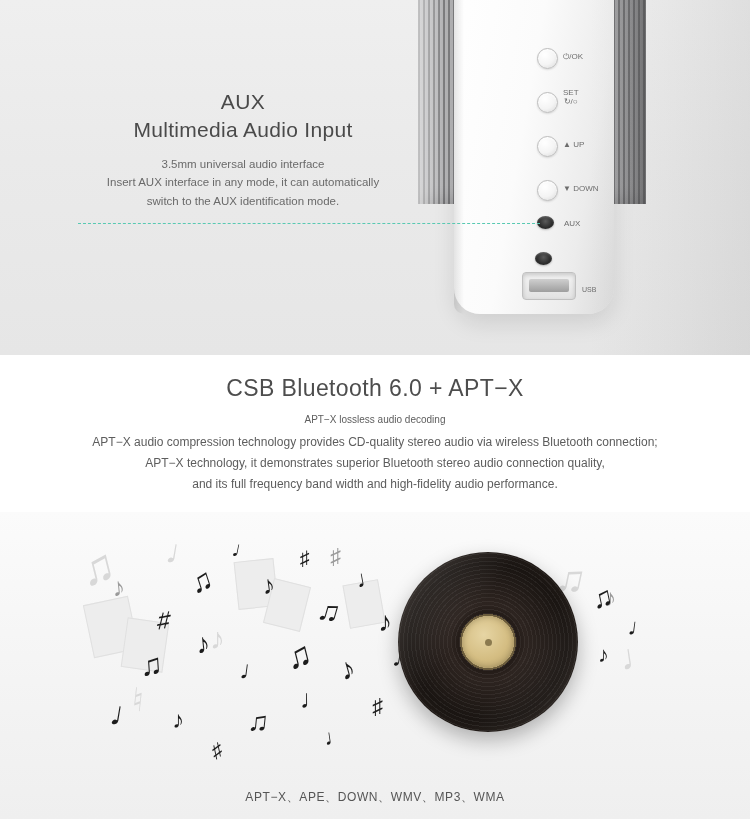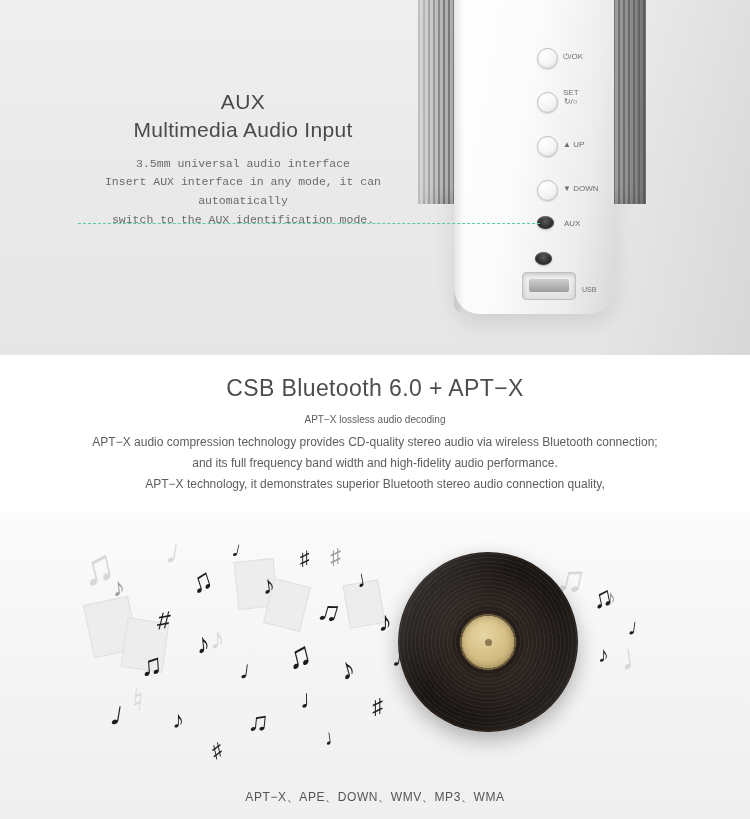--- a/index.html
+++ b/index.html
@@ -127,21 +127,21 @@
   
   .aux-block { position: absolute; left: 78px; top: 88px; width: 330px; }
   .aux-title1 {
     font-size: 21px; color: #4a4a4a; letter-spacing: 0.5px; line-height: 1.35;
   }
   .aux-title2 {
     font-size: 21px; color: #4a4a4a; letter-spacing: 0.3px; line-height: 1.35;
   }
   .aux-desc {
     margin-top: 10px;
-    font-size: 11.5px; color: #6a6a6a; line-height: 1.62; font-family: Liberation Mono, monospace;
+    font-size: 11.5px; color: #6a6a6a; line-height: 1.62;
   }
   .dashed-line {
     position: absolute;
     left: 78px; top: 223px;
     width: 462px; height: 0;
     border-top: 1px dashed #58c9b2;
   }
 
   
   .mid-section {
@@ -287,22 +287,22 @@
     </div>
 
     <div class="dashed-line"></div>
   </div>
 
   <div class="mid-section">
     <div class="csb-title">CSB Bluetooth 6.0 + APT−X</div>
     <div class="csb-sub">APT−X lossless audio decoding</div>
     <div class="csb-para">
       <div>APT−X audio compression technology provides CD-quality stereo audio via wireless Bluetooth connection;</div>
+      <div>APT−X technology, it demonstrates superior Bluetooth stereo audio connection quality,</div>
       <div>and its full frequency band width and high-fidelity audio performance.</div>
-      <div>APT−X technology, it demonstrates superior Bluetooth stereo audio connection quality,</div>
     </div>
   </div>
 
   <div class="art-section">
 
     <div class="sheet" style="left:88px; top:88px; width:44px; height:52px; transform:rotate(-12deg);"></div>
     <div class="sheet" style="left:124px; top:108px; width:40px; height:48px; transform:rotate(8deg);"></div>
     <div class="sheet" style="left:236px; top:48px; width:38px; height:46px; transform:rotate(-6deg);"></div>
     <div class="sheet" style="left:268px; top:70px; width:36px; height:44px; transform:rotate(14deg);"></div>
     <div class="sheet" style="left:346px; top:70px; width:34px; height:42px; transform:rotate(-10deg);"></div>

